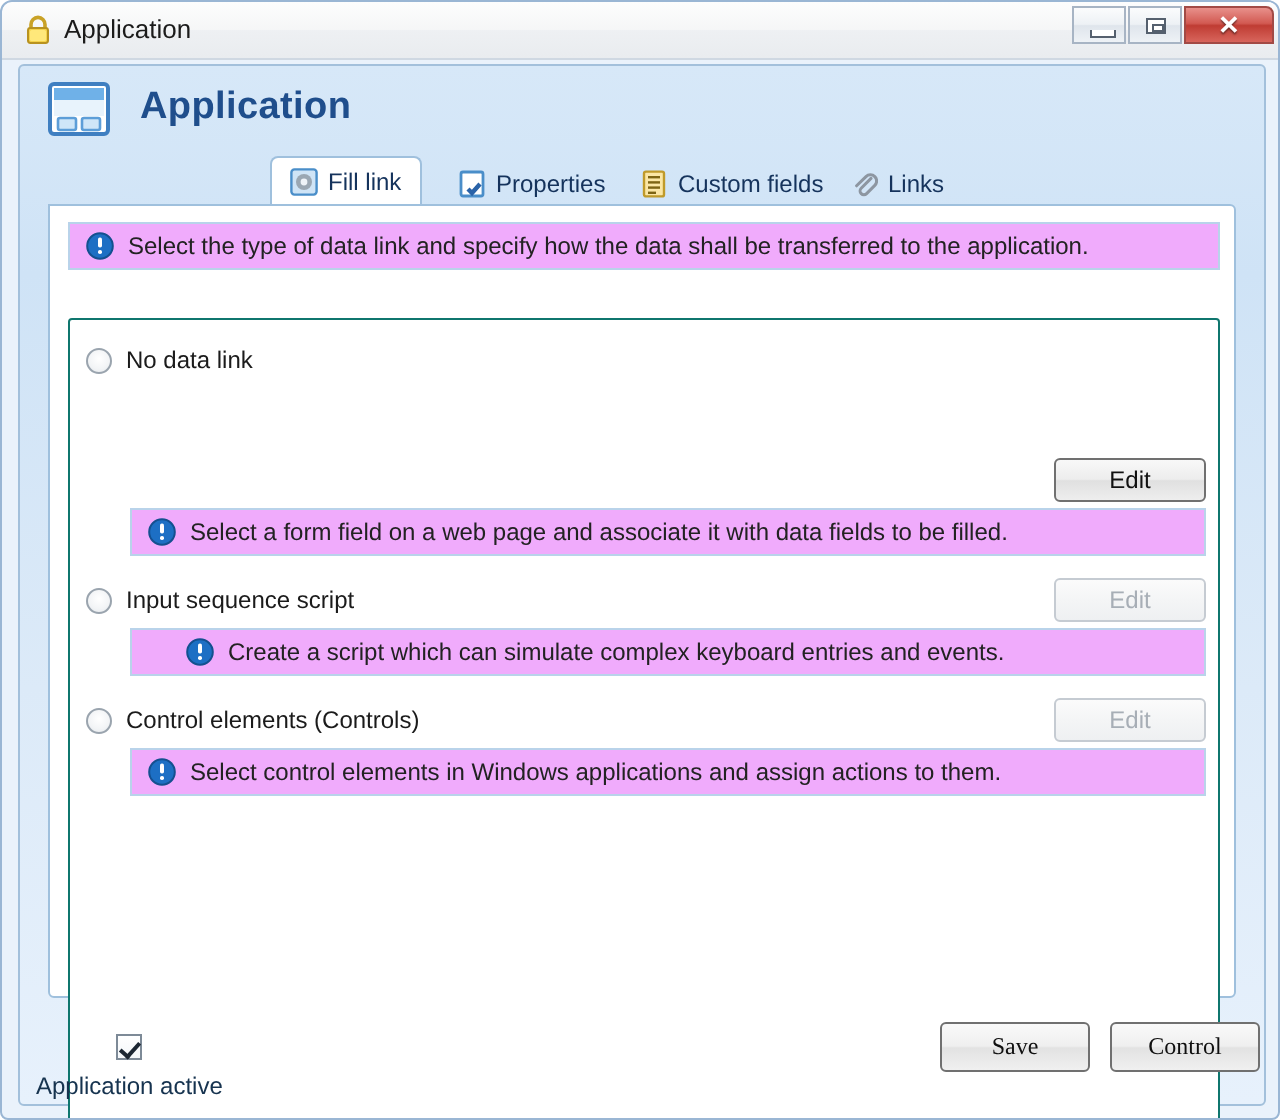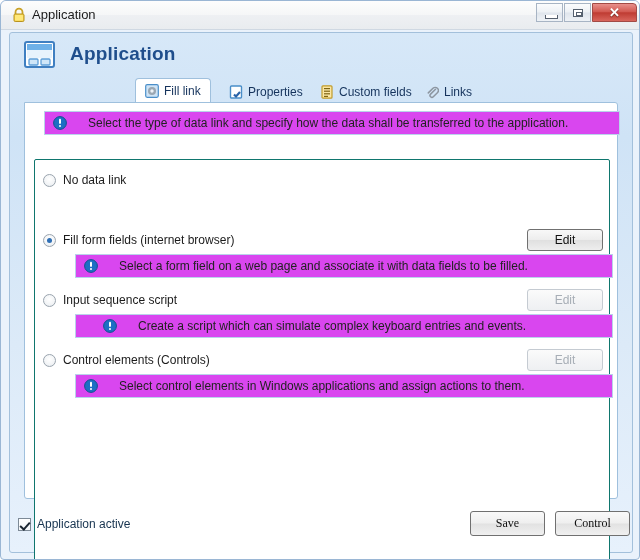--- a/index.html
+++ b/index.html
@@ -180,29 +180,28 @@
     box-sizing: border-box;
     background: #ffffff;
     border: 1px solid #9fc0dd;
     border-radius: 0 3px 3px 3px;
   }
 
   
   .infobar {
     position: absolute;
     box-sizing: border-box;
-    background: #d946ef;
+    background: #f0abfc;
     border: 1px solid #b9d3ea;
     display: flex;
     align-items: center;
-    gap: 21px;
+    gap: 7px;
     padding: 0 8px;
     font-size: 12px;
     color: #222;
-    margin-left: 10px;
   }
   .infobar.top {
     left: 9px; top: 8px;
     width: 576px; height: 24px;
   }
   .infobar.sub {
     height: 24px;
   }
   .ico-info { width: 14px; height: 14px; flex: 0 0 14px; }
 
@@ -270,20 +269,21 @@
 
   
   .chkrow {
     position: absolute;
     left: 8px; top: 484px;
     display: flex;
     align-items: center;
     gap: 6px;
     font-size: 12px;
     color: #16334f;
+    flex-direction: column;
   }
   .chkbox {
     width: 13px; height: 13px;
     box-sizing: border-box;
     border: 1px solid #7d8a97;
     background: linear-gradient(to bottom, #ffffff 0%, #f4f7fa 100%);
     position: relative;
   }
   .chkbox.checked:after {
     content: "";
@@ -414,24 +414,20 @@
         <span>Select the type of data link and specify how the data shall be transferred to the application.</span>
       </div>
 
       <div class="optgroup">
 
         <div class="optrow" style="top:10px;">
           <span class="radio"></span>
           <span>No data link</span>
         </div>
 
-        <div class="optrow" style="top:70px;">
-          <span class="radio checked"></span>
-          <span>Fill form fields (internet browser)</span>
-        </div>
         <div class="editbtn enabled" style="left:492px; top:69px;">Edit</div>
         <div class="infobar sub" style="left:30px; top:94px; width:538px;">
           <span class="ico-info">
             <svg width="14" height="14" viewBox="0 0 14 14">
               <circle cx="7" cy="7" r="6.4" fill="#1d6fc4" stroke="#14508f" stroke-width="1"></circle>
               <rect x="6" y="2.8" width="2" height="5" rx="0.9" fill="#ffffff"></rect>
               <rect x="6" y="9" width="2" height="2" rx="0.9" fill="#ffffff"></rect>
             </svg>
           </span>
           <span>Select a form field on a web page and associate it with data fields to be filled.</span>

